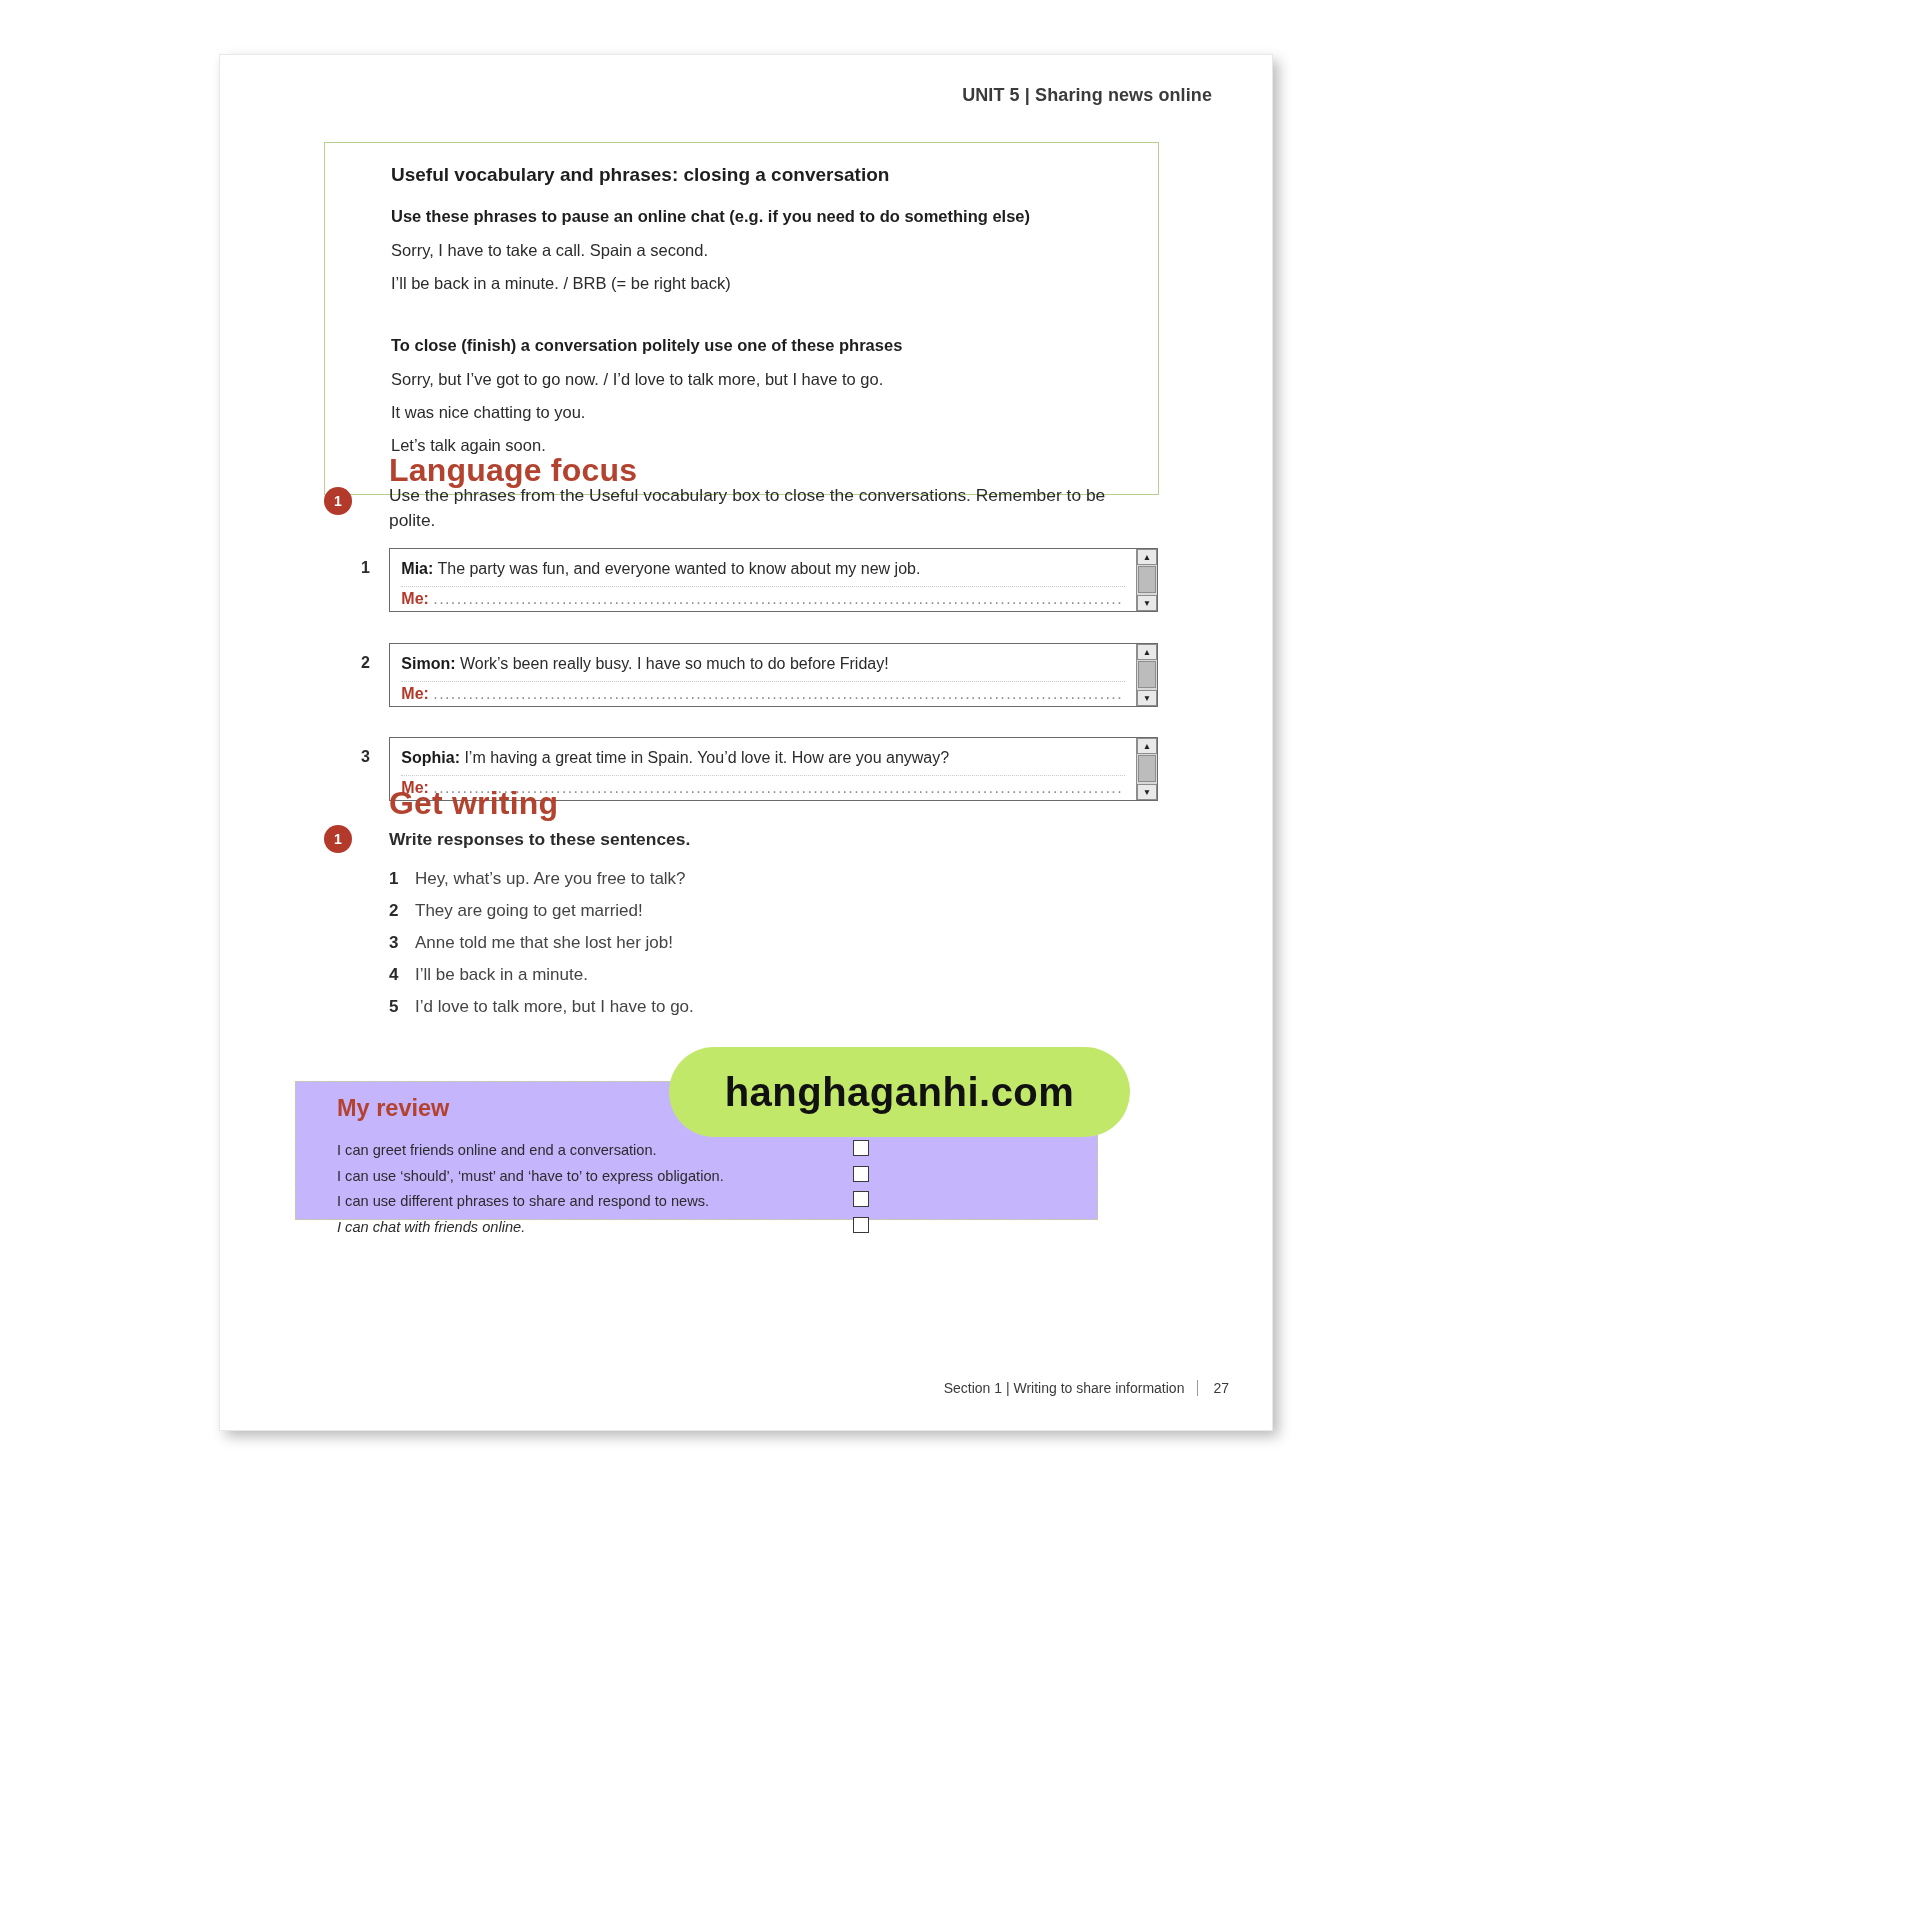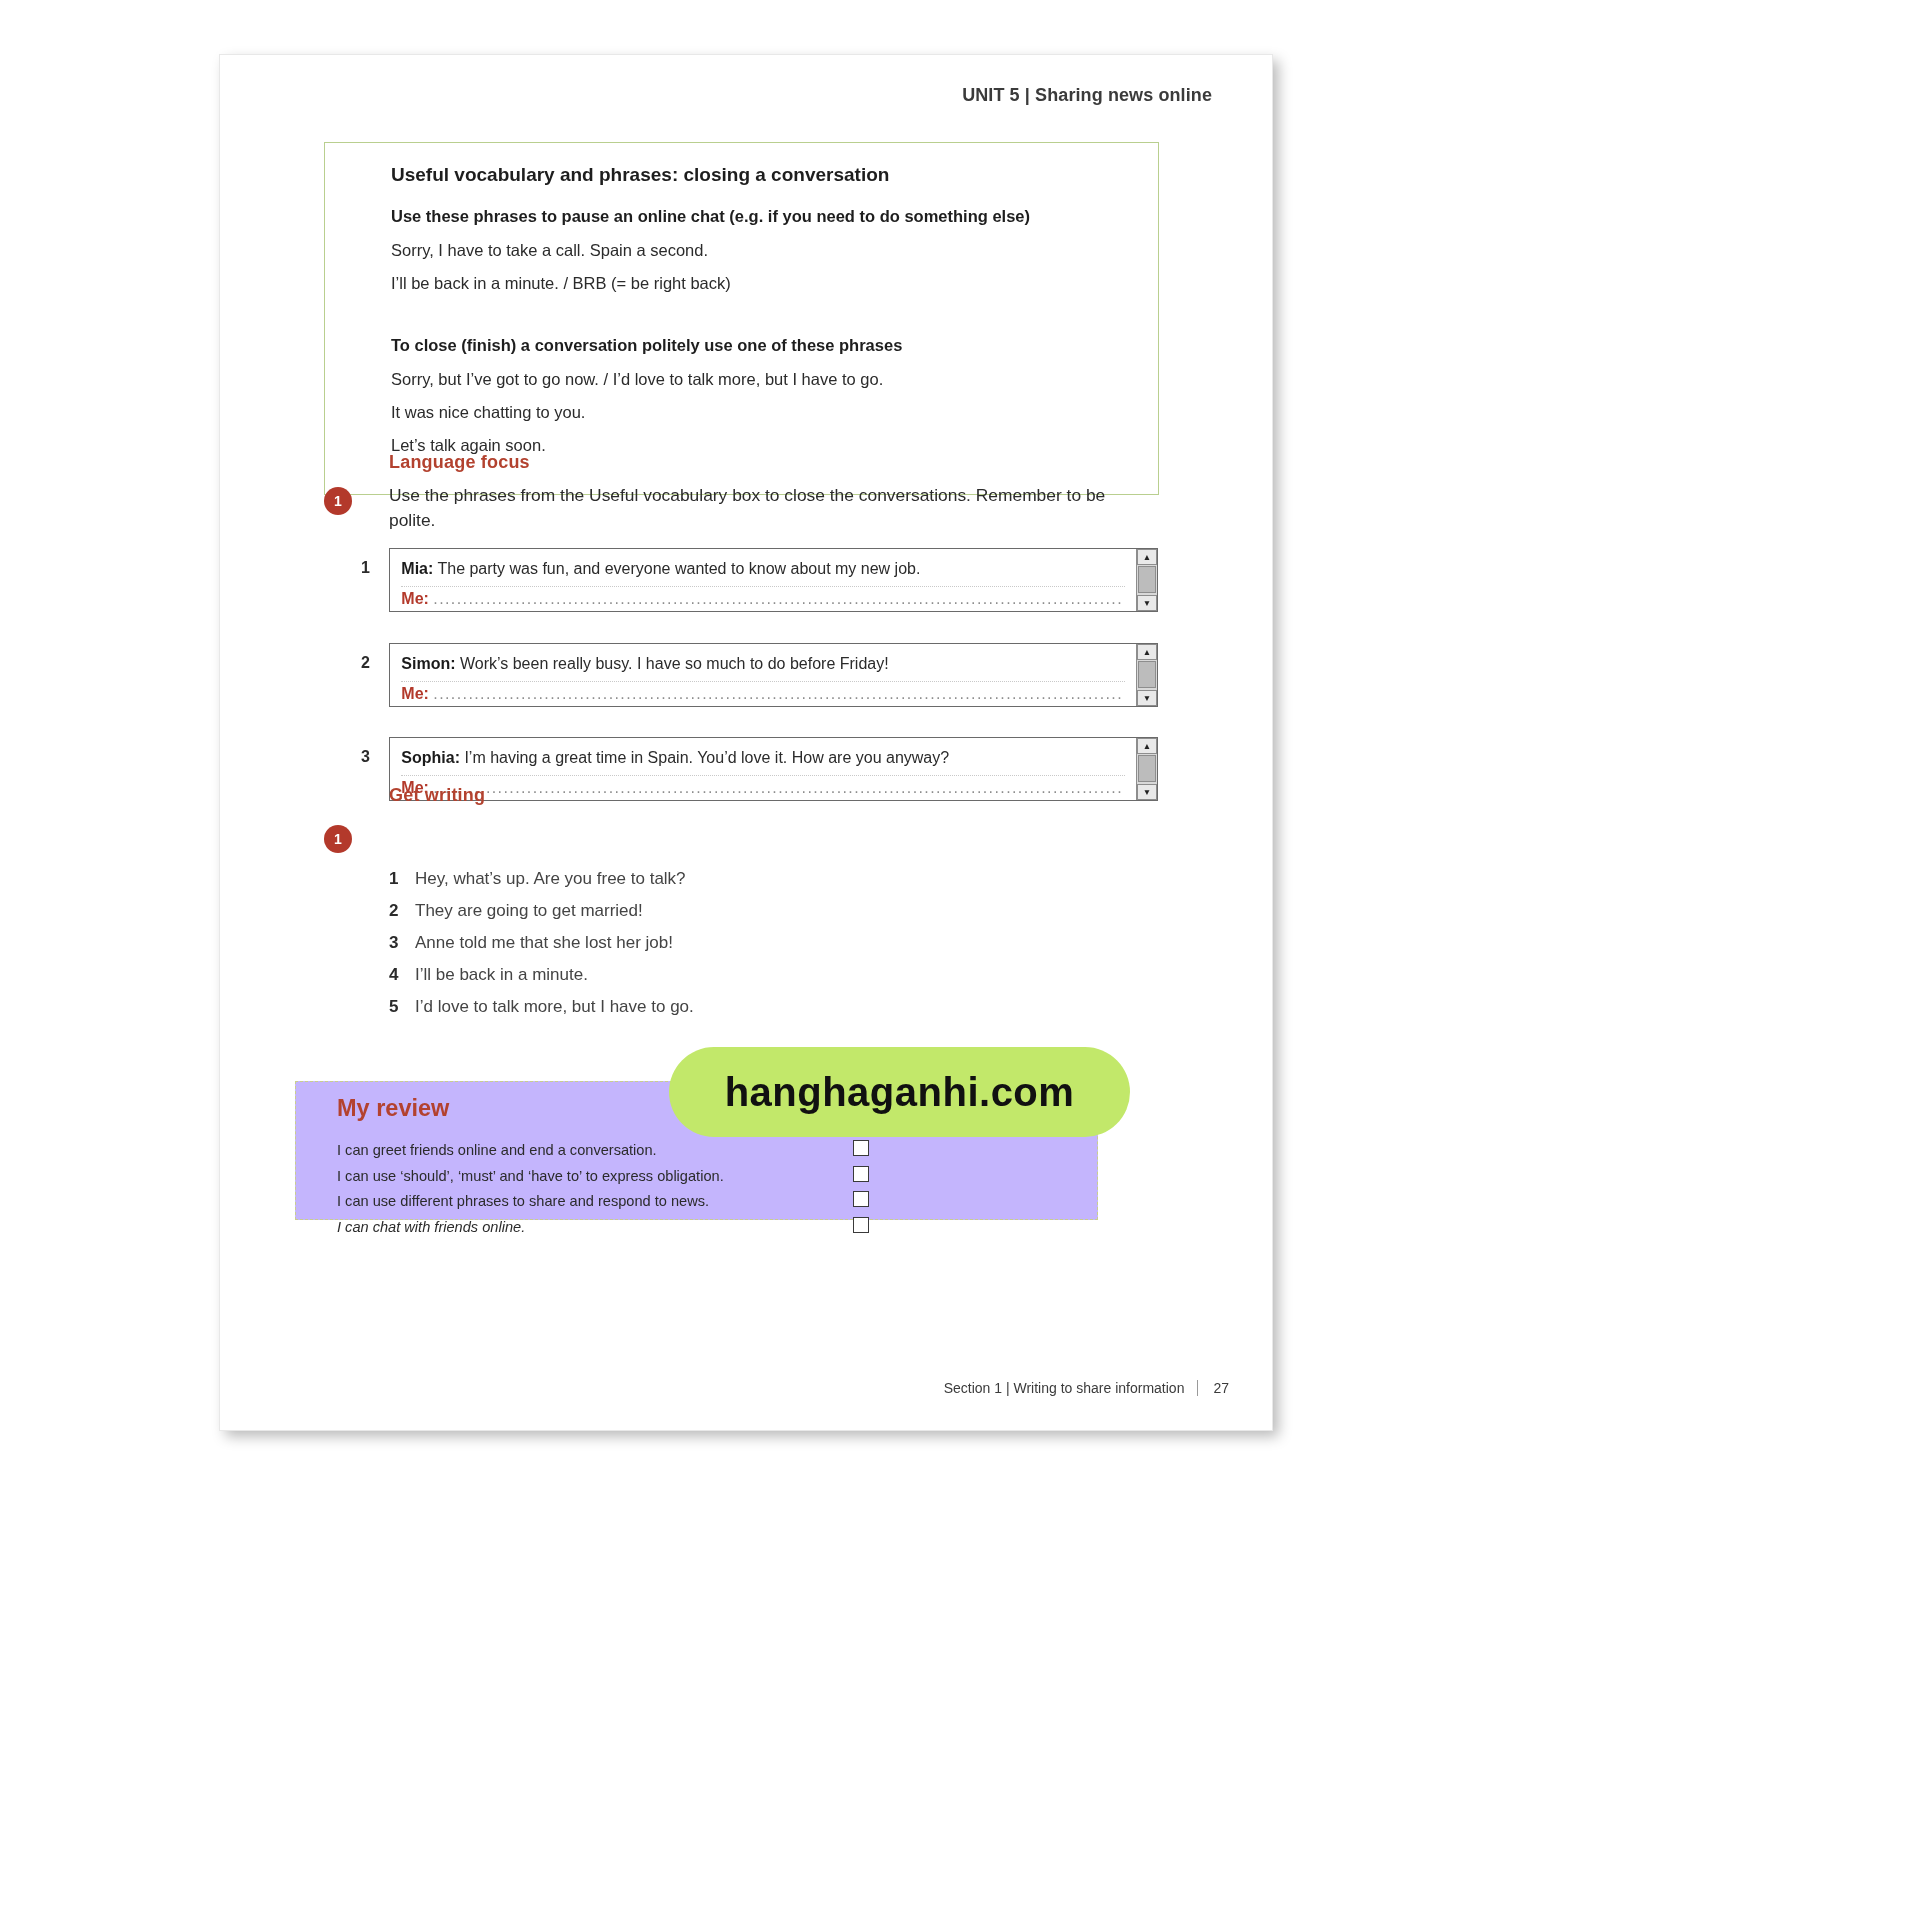--- a/index.html
+++ b/index.html
@@ -71,21 +71,21 @@
   .vocab-line {
     font-size: 16.5px;
     color: #2b2b2b;
     margin: 0 0 14px 0;
   }
   .vocab-gap { height: 13px; }
 
   
   .sec-heading {
     position: absolute;
-    font-size: 18px;
+    font-size: 32px;
     font-weight: bold;
     color: #b3422f;
     letter-spacing: 0.2px;
   }
   .lang-focus { left: 169px; top: 397px; }
   .get-writing { left: 169px; top: 730px; }
 
   .num-badge {
     position: absolute;
     width: 28px;
@@ -387,20 +387,21 @@
           <div class="sb">
             <div class="arrow up">▲</div>
             <div class="thumb"></div>
             <div class="arrow down">▼</div>
           </div>
         </div>
       </div>
 
       <div class="sec-heading get-writing">Get writing</div>
       <div class="num-badge badge-gw">1</div>
+      <div class="instr instr-gw">Write responses to these sentences.</div>
 
       <div class="gw-item" style="top:814px;">
         <span class="n">1</span><span>Hey, what’s up. Are you free to talk?</span>
       </div>
       <div class="gw-item" style="top:846px;">
         <span class="n">2</span><span>They are going to get married!</span>
       </div>
       <div class="gw-item" style="top:878px;">
         <span class="n">3</span><span>Anne told me that she lost her job!</span>
       </div>

